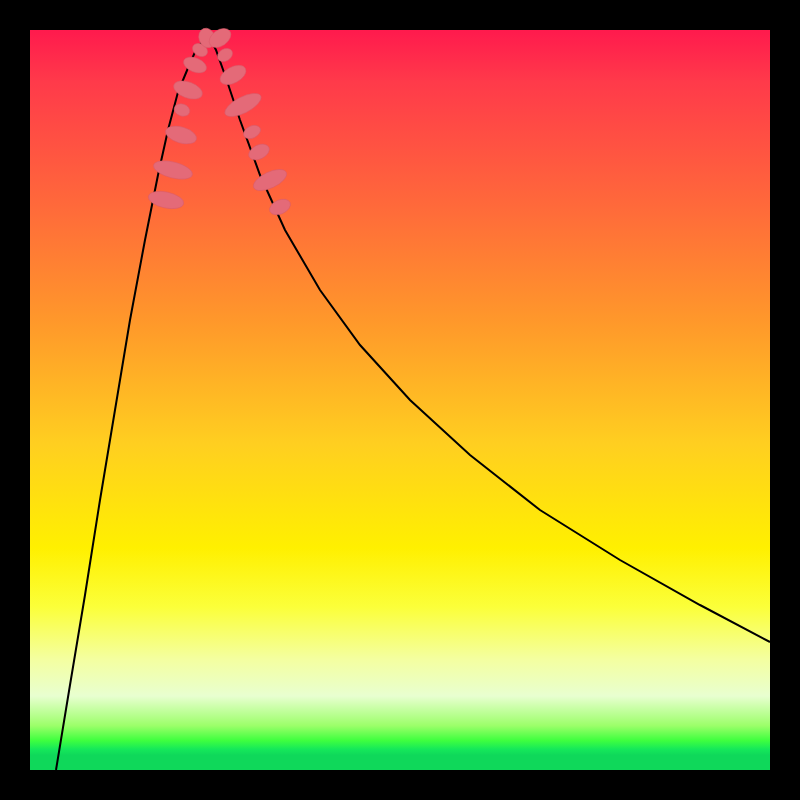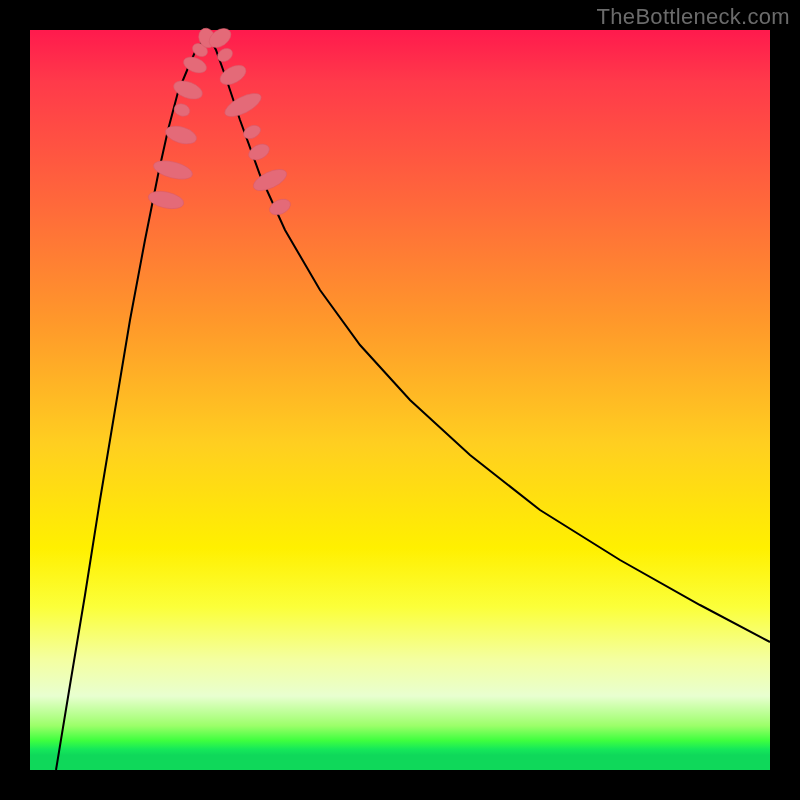--- a/index.html
+++ b/index.html
@@ -93,14 +93,13 @@
           <ellipse cx="195" cy="25" rx="6" ry="8" class="marker" transform="rotate(60 195 25)"></ellipse>
           <ellipse cx="203" cy="45" rx="8" ry="14" class="marker" transform="rotate(62 203 45)"></ellipse>
           <ellipse cx="213" cy="75" rx="8" ry="20" class="marker" transform="rotate(63 213 75)"></ellipse>
           <ellipse cx="222" cy="102" rx="6" ry="9" class="marker" transform="rotate(64 222 102)"></ellipse>
           <ellipse cx="229" cy="122" rx="7" ry="11" class="marker" transform="rotate(64 229 122)"></ellipse>
           <ellipse cx="240" cy="150" rx="8" ry="18" class="marker" transform="rotate(65 240 150)"></ellipse>
           <ellipse cx="250" cy="177" rx="7" ry="11" class="marker" transform="rotate(66 250 177)"></ellipse>
         </g>
     </svg>
   </div>
-  <div class="watermark">TheBottleneck.com</div>
 </div>
 
 </body></html>

